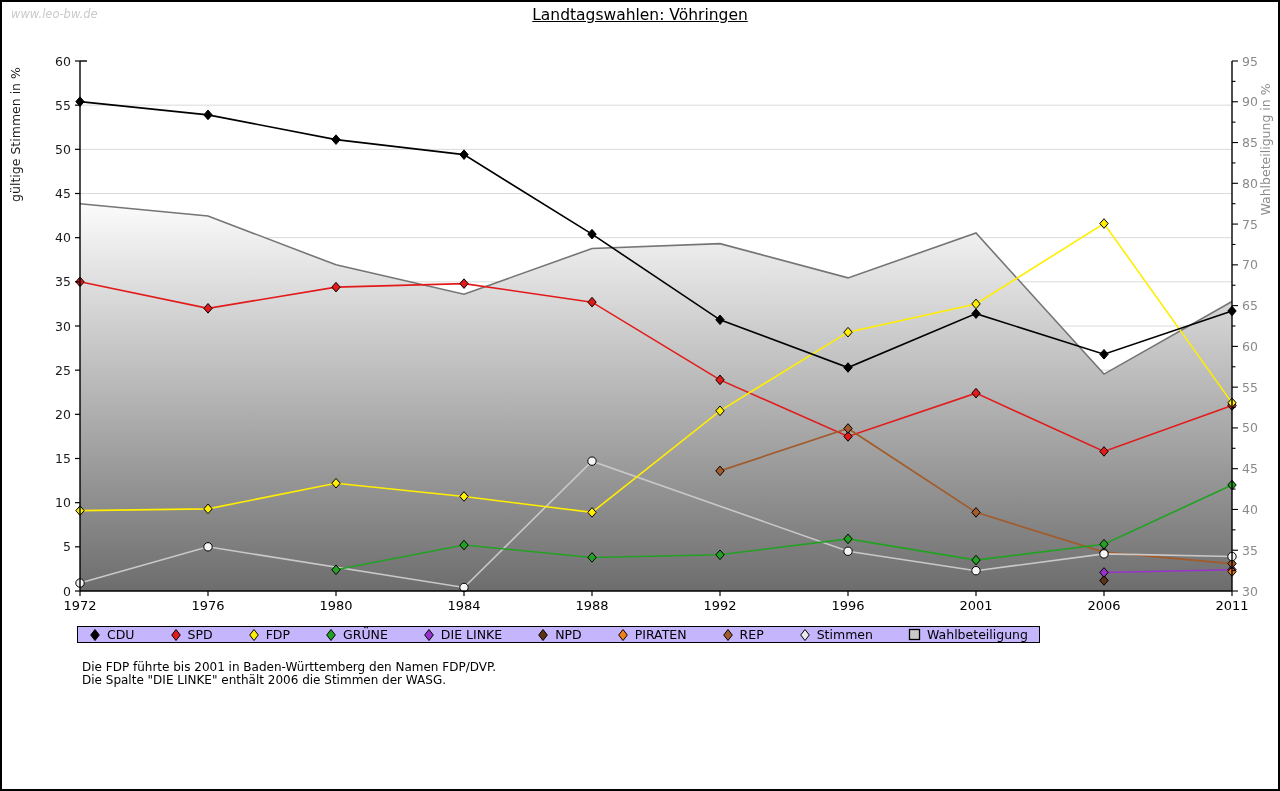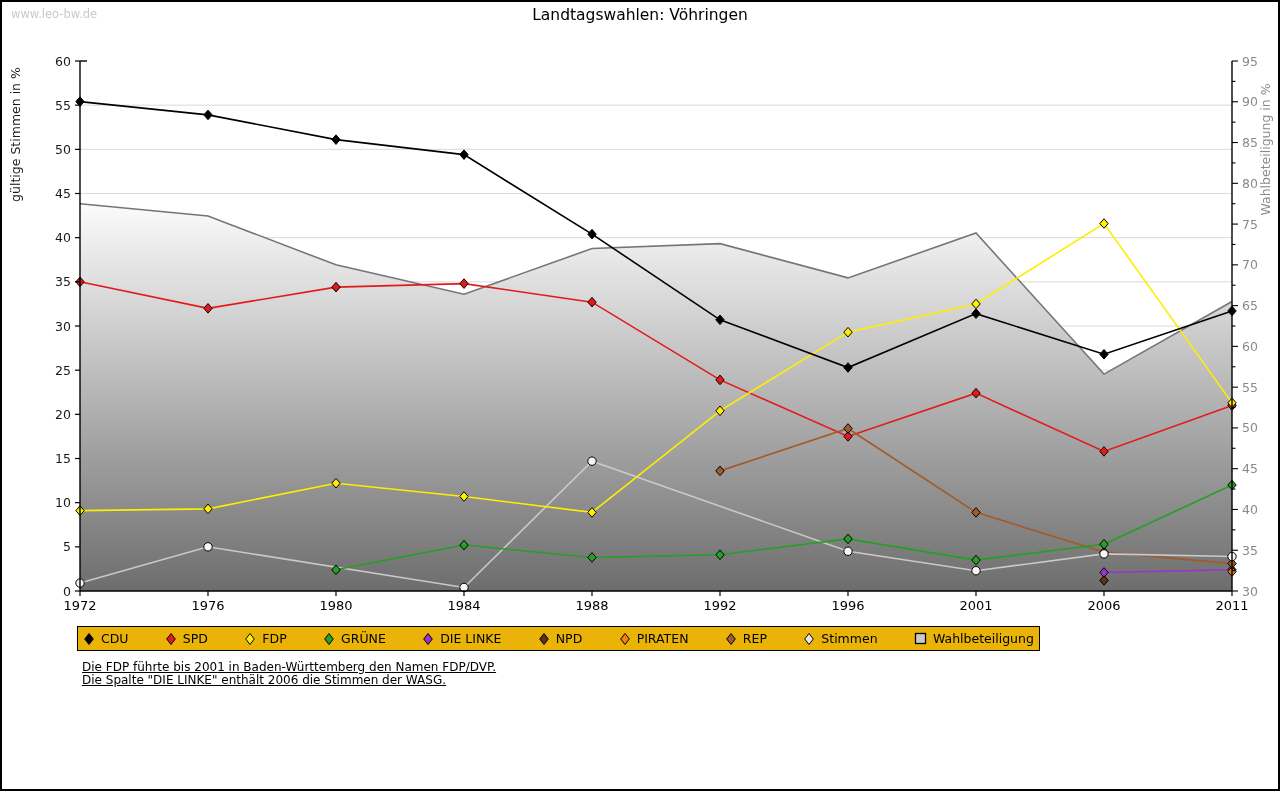--- a/index.html
+++ b/index.html
@@ -1,36 +1,36 @@
 <!DOCTYPE html>
 <html><head>
 <meta charset="utf-8">
 <style>
   html,body{margin:0;padding:0;background:#fff;}
   .frame{position:relative;width:1280px;height:791px;box-sizing:border-box;
          border:2px solid #000;background:#fff;overflow:hidden;
          font-family:"DejaVu Sans","Liberation Sans",sans-serif;}
-  .watermark{position:absolute;top:5px;left:9px;font-size:11.5px;color:#c9c9c9;}
+  .watermark{position:absolute;top:5px;left:9px;font-size:11.5px;color:#c9c9c9;font-style:italic;}
   .title{position:absolute;top:4px;left:0;right:0;text-align:center;
-         font-size:15.5px;color:#000;}
+         font-size:15.5px;color:#000;text-decoration:underline;}
   #chart{position:absolute;top:0;left:0;}
   #chart text{font-family:"DejaVu Sans","Liberation Sans",sans-serif;}
   .y-label{position:absolute;width:200px;text-align:center;font-size:12.5px;
            transform:rotate(-90deg);white-space:nowrap;}
   .y-label.left{left:-87px;top:125px;color:#1a1a1a;}
   .y-label.right{left:1163px;top:140px;color:#8a8a8a;}
-  #legend{position:absolute;left:75px;top:624px;width:963px;height:25px;
-          box-sizing:border-box;border:1px solid #000;background:#eab308;
+  #legend{position:absolute;left:75px;top:624px;width:963px;height:17px;
+          box-sizing:border-box;border:1px solid #000;background:#c4b5fd;
           display:flex;align-items:center;justify-content:space-between;
-          padding:0 5px;font-size:12.5px;color:#000;}
+          padding:0 11px;font-size:12.5px;color:#000;}
   .legend-item{display:flex;align-items:center;gap:6px;white-space:nowrap;}
   .legend-item .glyph{display:flex;align-items:center;}
   #footnotes{position:absolute;left:80px;top:659px;font-size:12px;
              line-height:13.4px;color:#000;}
-  .fn-line{min-height:13.4px;white-space:pre;text-decoration:underline;}
+  .fn-line{min-height:13.4px;white-space:pre;}
 </style>
 </head>
 <body>
 
 <div class="frame">
   <div class="watermark">www.leo-bw.de</div>
   <div class="title">Landtagswahlen: Vöhringen</div>
 
   <svg id="chart" width="1280" height="618">
       <defs>

